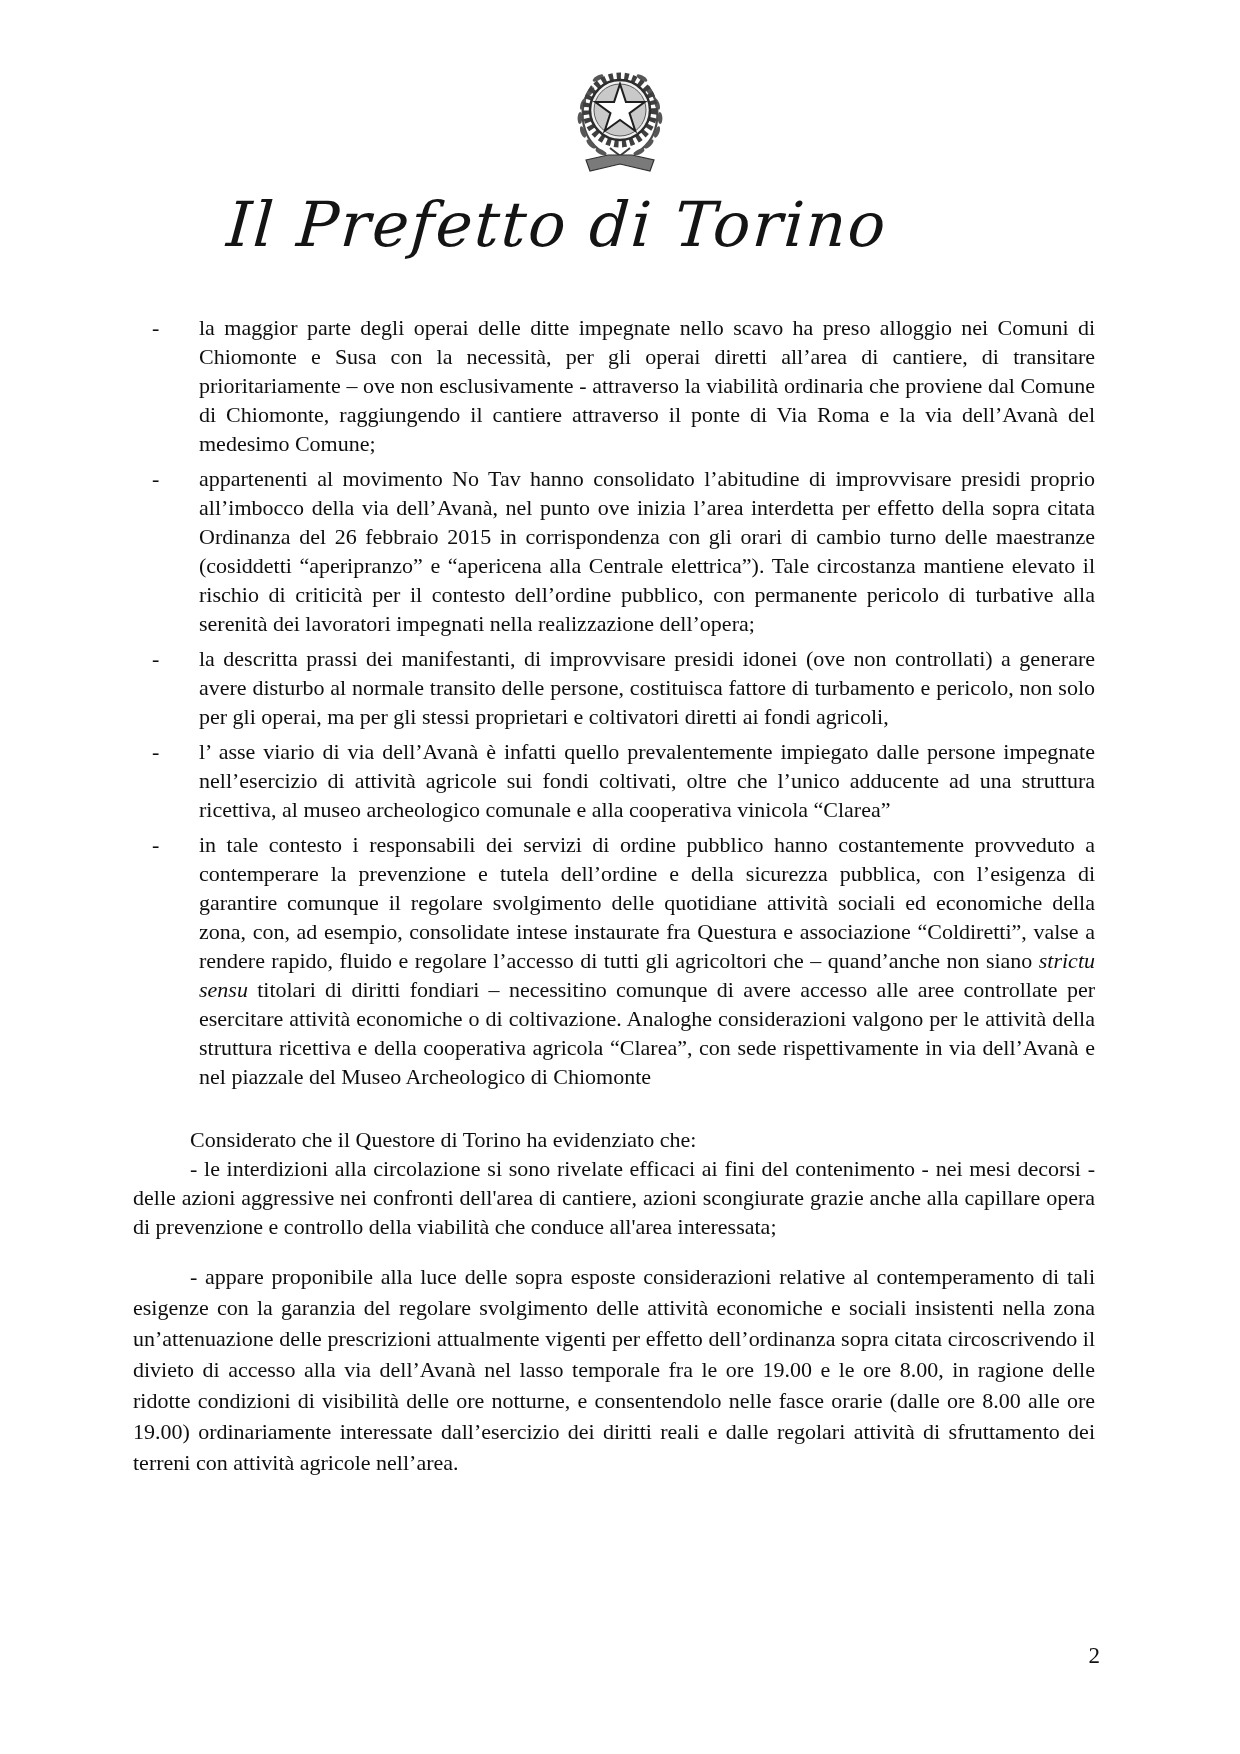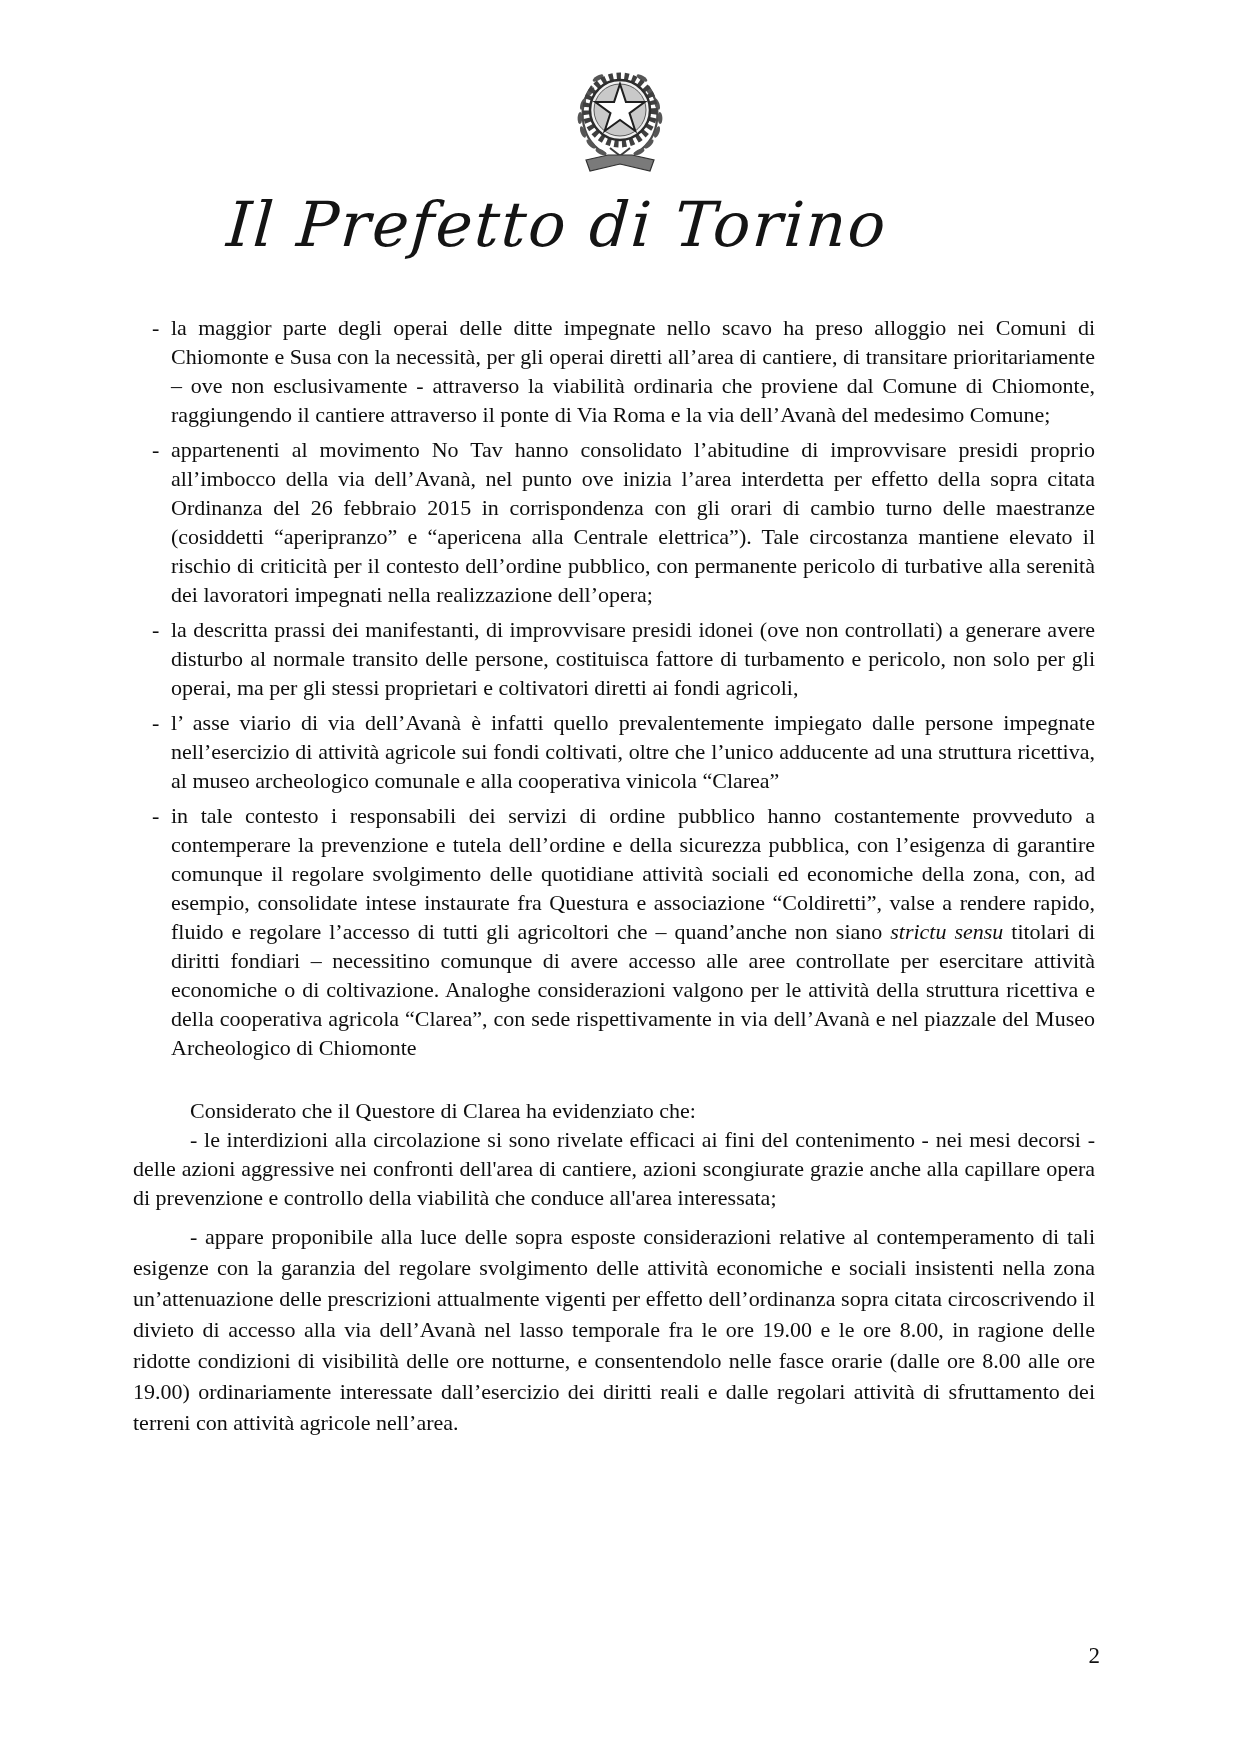--- a/index.html
+++ b/index.html
@@ -25,26 +25,26 @@
   
   .content{
     margin:52px 145px 0 133px;         
     font-size:22px;line-height:29px;text-align:justify;
   }
   .bullet-list{margin:0;padding:0;list-style:none;}
   .bullet-item{display:flex;margin:0 0 6px 0;}
   .bullet-marker{
     flex:0 0 38px;box-sizing:border-box;padding-left:19px;text-align:left;
   }
-  .bullet-text{flex:1;text-align:justify;}
+  .bullet-text{flex:1;text-align:justify;margin-left:28px;}
   .bullet-text .lat{font-style:italic;}
 
   .paras{margin-top:34px;}
   .para{margin:0;text-indent:57px;text-align:justify;}
-  .para.gap{margin-top:9px;}
+  .para.gap{margin-top:20px;}
   .para.last{line-height:31px;}
 
   .page-number{
     position:absolute;top:1643px;right:140px;
     font-size:23px;color:#111;
   }
 </style>
 </head>
 <body>
 
@@ -109,21 +109,21 @@
         <span class="bullet-marker">-</span>
         <span class="bullet-text">l’ asse viario di via dell’Avanà è infatti quello prevalentemente impiegato dalle persone impegnate nell’esercizio di attività agricole sui fondi coltivati, oltre che l’unico adducente ad una struttura ricettiva, al museo archeologico comunale e alla cooperativa vinicola “Clarea”</span>
       </li>
       <li class="bullet-item">
         <span class="bullet-marker">-</span>
         <span class="bullet-text"><span>in tale contesto i responsabili dei servizi di ordine pubblico hanno costantemente provveduto a contemperare la prevenzione e tutela dell’ordine e della sicurezza pubblica, con l’esigenza di garantire comunque il regolare svolgimento delle quotidiane attività sociali ed economiche della zona, con, ad esempio, consolidate intese instaurate fra Questura e associazione “Coldiretti”, valse a rendere rapido, fluido e regolare l’accesso di tutti gli agricoltori che – quand’anche non siano </span><span class="lat">strictu sensu</span><span> titolari di diritti fondiari – necessitino comunque di avere accesso alle aree controllate per esercitare attività economiche o di coltivazione. Analoghe considerazioni valgono per le attività della struttura ricettiva e della cooperativa agricola “Clarea”, con sede rispettivamente in via dell’Avanà e nel piazzale del Museo Archeologico di Chiomonte</span></span>
       </li>
     </ul>
 
     <div class="paras">
-      <p class="para">Considerato che il Questore di Clarea ha evidenziato che:</p>
+      <p class="para">Considerato che il Questore di Torino ha evidenziato che:</p>
       <p class="para">- le interdizioni alla circolazione si sono rivelate efficaci ai fini del contenimento - nei mesi decorsi - delle azioni aggressive nei confronti dell'area di cantiere, azioni scongiurate grazie anche alla capillare opera di prevenzione e controllo della viabilità che conduce all'area interessata;</p>
       <p class="para gap last">- appare proponibile alla luce delle sopra esposte considerazioni relative al contemperamento di tali esigenze con la garanzia del regolare svolgimento delle attività economiche e sociali insistenti nella zona un’attenuazione delle prescrizioni attualmente vigenti per effetto dell’ordinanza sopra citata circoscrivendo il divieto di accesso alla via dell’Avanà nel lasso temporale fra le ore 19.00 e le ore 8.00, in ragione delle ridotte condizioni di visibilità delle ore notturne, e consentendolo nelle fasce orarie (dalle ore 8.00 alle ore 19.00) ordinariamente interessate dall’esercizio dei diritti reali e dalle regolari attività di sfruttamento dei terreni con attività agricole nell’area.</p>
     </div>
 
   </div>
 
   <div class="page-number">2</div>
 
 </div>
 

